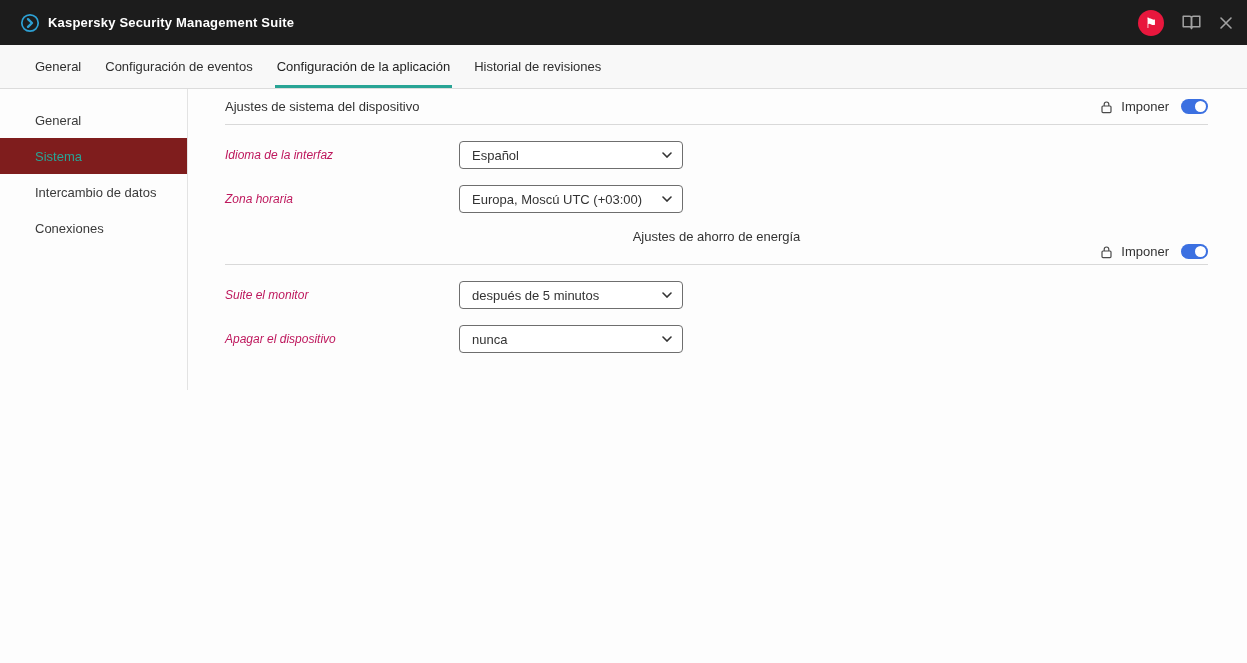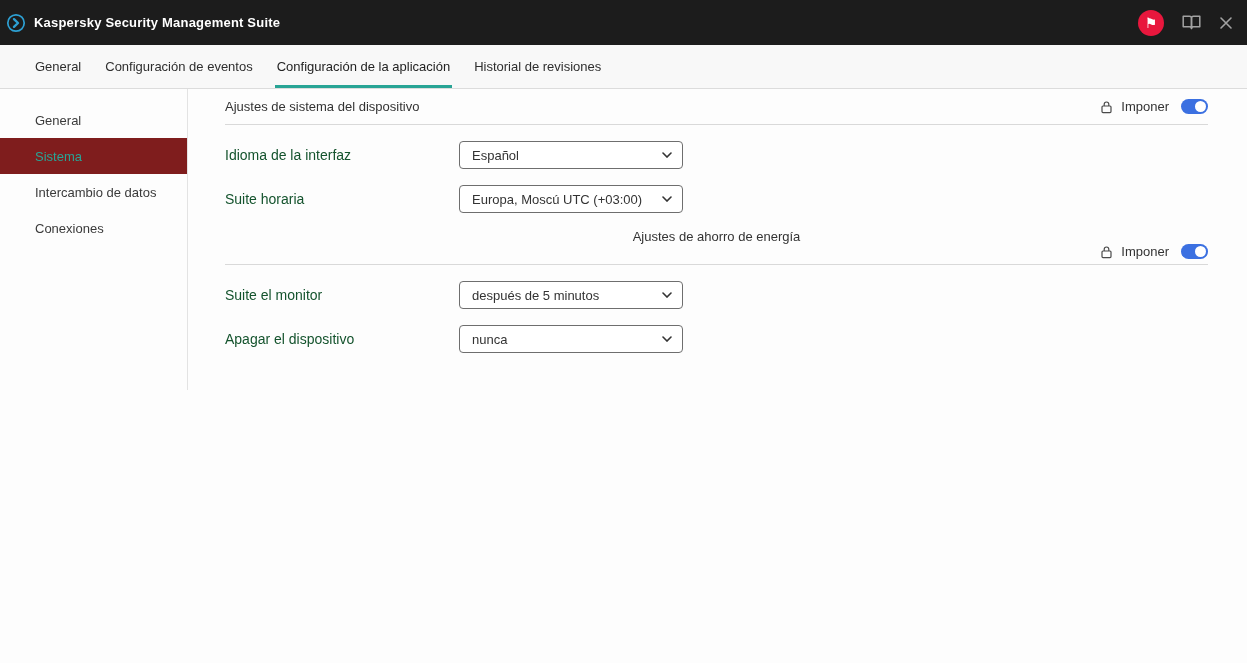--- a/index.html
+++ b/index.html
@@ -7,21 +7,21 @@
     --toggle-blue:#3b70e1;
     --badge-red:#e8173d;
     --logo-cyan:#2da0d3;
     --topbar-bg:#1c1c1c;
   }
   *{box-sizing:border-box;margin:0;padding:0;}
   html,body{width:1247px;height:663px;overflow:hidden;}
   body{font-family:"Liberation Sans",sans-serif;background:#fdfdfd;color:#333;}
 
   
-  .topbar{height:45px;background:var(--topbar-bg);display:flex;align-items:center;padding:0 14px 0 4px;}
+  .topbar{height:45px;background:var(--topbar-bg);display:flex;align-items:center;padding:0 14px 0 18px;}
   .logo{width:20px;height:20px;margin:0 8px 0 2px;flex:none;display:block;}
   .topbar-title{color:#fff;font-size:13px;font-weight:700;letter-spacing:.2px;}
   .topbar-right{margin-left:auto;display:flex;align-items:center;gap:18px;}
   .badge{width:26px;height:26px;border-radius:50%;background:var(--badge-red);display:flex;align-items:center;justify-content:center;cursor:pointer;}
   .badge span{color:#fff;font-size:14px;line-height:1;}
   .icon-btn{display:flex;align-items:center;justify-content:center;cursor:pointer;}
 
   
   .tabbar{height:44px;background:#f8f8f8;border-bottom:1px solid #dcdcdc;display:flex;align-items:stretch;padding-left:33px;}
   .tab{display:flex;align-items:center;padding:0 2px;margin-right:20px;font-size:13px;color:#2e2e2e;cursor:pointer;position:relative;white-space:nowrap;}
@@ -38,21 +38,21 @@
   .section-header{height:36px;display:flex;align-items:center;border-bottom:1px solid #d9d9d9;}
   .section-header + .section-header,
   .section-header.second{margin-top:12px;flex-direction:column;}
   .section-title{font-size:13px;color:#333;}
   .enforce{margin-left:auto;display:flex;align-items:center;gap:8px;text-align:right;}
   .enforce-label{font-size:13px;color:#333;margin-right:4px;}
   .toggle{width:27px;height:15px;border-radius:8px;background:var(--toggle-blue);position:relative;cursor:pointer;flex:none;}
   .toggle .knob{position:absolute;top:2px;right:2px;width:11px;height:11px;border-radius:50%;background:#fff;}
 
   .field-row{display:flex;align-items:center;margin:16px 0;}
-  .field-label{width:234px;flex:none;font-size:14px;color:#14532d;}
+  .field-label{width:234px;flex:none;font-size:12px;color:#be185d;font-style:italic;}
   .select{width:224px;height:28px;border:1px solid #6e6e6e;border-radius:4px;background:#fff;display:flex;align-items:center;padding:0 30px 0 12px;font-size:13px;color:#333;position:relative;cursor:pointer;white-space:nowrap;}
   .select .chev{position:absolute;right:10px;top:50%;transform:translateY(-50%);}
 </style>
 </head>
 <body>
 
 <div class="topbar">
   <svg class="logo" viewBox="0 0 20 20">
     <circle cx="10" cy="10" r="8.2" fill="none" stroke="#2da0d3" stroke-width="1.7"></circle>
     <path d="M8 6.2 L12 10 L8 13.8" fill="none" stroke="#2da0d3" stroke-width="2.4" stroke-linecap="round" stroke-linejoin="round"></path>
@@ -111,21 +111,21 @@
     <div class="field-row">
       <div class="field-label">Idioma de la interfaz</div>
       <div class="select">
         <span>Español</span>
         <svg class="chev" width="10" height="6" viewBox="0 0 10 6" fill="none" stroke="#333" stroke-width="1.6" stroke-linecap="round">
             <path d="M1 1 L5 5 L9 1"></path>
           </svg>
       </div>
     </div>
     <div class="field-row">
-      <div class="field-label">Suite horaria</div>
+      <div class="field-label">Zona horaria</div>
       <div class="select">
         <span>Europa, Moscú UTC (+03:00)</span>
         <svg class="chev" width="10" height="6" viewBox="0 0 10 6" fill="none" stroke="#333" stroke-width="1.6" stroke-linecap="round">
             <path d="M1 1 L5 5 L9 1"></path>
           </svg>
       </div>
     </div>
 
     <div class="section-header second">
       <div class="section-title">Ajustes de ahorro de energía</div>

